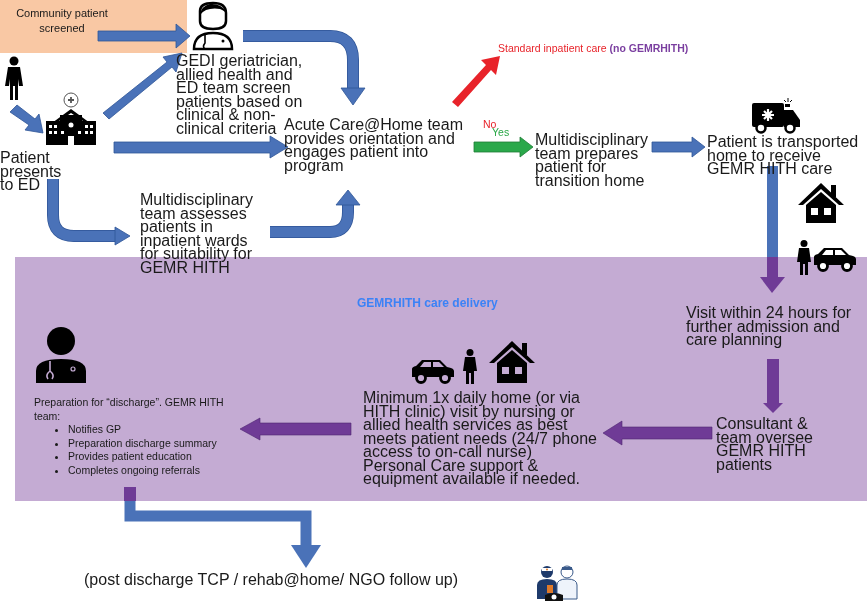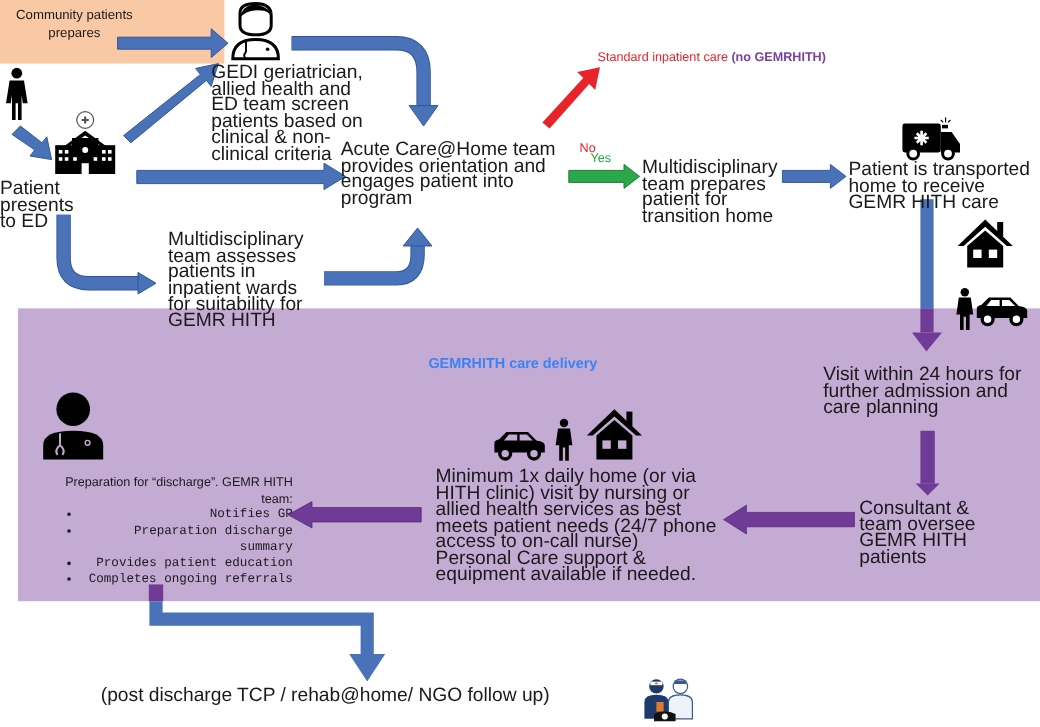--- a/index.html
+++ b/index.html
@@ -7,21 +7,21 @@
          font-family:"Liberation Sans", sans-serif; color:#1a1a1a; }
   .abs { position:absolute; }
   .txt { font-size:16px; line-height:13.5px; text-align:left; }
   .community-box { left:0; top:0; width:187px; height:53px; background:#f9c8a4; }
   .community-label { left:2px; top:6px; width:120px; font-size:11px; line-height:15px; text-align:center; }
   .purple-panel { left:15px; top:257px; width:852px; height:244px; background:#c4abd3; }
   .panel-title { left:357px; top:296px; font-size:12px; font-weight:bold; color:#3b82f6; }
   .red-txt { color:#e8232a; }
   .purple-bold { color:#7b3fa0; font-weight:bold; }
   .green-txt { color:#28a745; font-size:10.5px; }
-  .bullets { margin:0; padding-left:34px;font-family:Liberation Mono, monospace; }
+  .bullets { margin:0; padding-left:34px; }
   .bullets li { font-size:10.5px; line-height:13.5px; }
   svg.overlay { position:absolute; left:0; top:0; }
 </style>
 </head>
 <body>
 
 <div class="abs community-box"></div>
 <div class="abs purple-panel"></div>
 
 <svg class="overlay" width="867" height="606">
@@ -198,21 +198,21 @@
     <path d="M0,34 L0,20 Q0,14 10,14 Q20,14 20,20 L20,34 Z" fill="#1e3a6b"></path>
     <circle cx="30" cy="7" r="6" fill="#fff" stroke="#3a5a8a" stroke-width="1"></circle>
     <rect x="25" y="2" width="10" height="3" fill="#3a5a8a"></rect>
     <path d="M20,34 L20,20 Q20,14 30,14 Q40,14 40,20 L40,34 Z" fill="#eef3fb" stroke="#3a5a8a" stroke-width="1"></path>
     <rect x="10" y="20" width="6" height="8" fill="#e07a2a"></rect>
     <path d="M8,36 L8,30 Q17,26 26,30 L26,36 Z" fill="#111"></path>
     <circle cx="17" cy="32" r="2.5" fill="#fff"></circle>
   </g>
 </svg>
 
-<div class="abs community-label">Community patients prepares</div>
+<div class="abs community-label">Community patient screened</div>
 
 <div class="abs txt" style="left:176px; top:54px; width:132px;">GEDI geriatrician, allied health and ED team screen patients based on clinical &amp; non-clinical criteria</div>
 
 <div class="abs txt" style="left:0px; top:151px; width:76px;">Patient presents to ED</div>
 
 <div class="abs txt" style="left:140px; top:193px; width:118px;">Multidisciplinary team assesses patients in inpatient wards for suitability for GEMR HITH</div>
 
 <div class="abs txt" style="left:284px; top:118px; width:192px;">
   <div>Acute Care@Home team provides orientation and engages patient into program</div>
 </div>
@@ -234,21 +234,21 @@
   <div>Visit within 24 hours for further admission and care planning</div>
 </div>
 
 <div class="abs txt" style="left:716px; top:417px; width:116px;">Consultant &amp; team oversee GEMR HITH patients</div>
 
 <div class="abs txt" style="left:363px; top:391px; width:234px;">
   <div>Minimum 1x daily home (or via HITH clinic) visit by nursing or allied health services as best meets patient needs (24/7 phone access to on-call nurse)</div>
   <div>Personal Care support &amp; equipment available if needed.</div>
 </div>
 
-<div class="abs" style="left:34px; top:396px; width:210px;text-align:right;">
+<div class="abs" style="left:34px; top:396px; width:210px;">
   <div style="font-size:10.5px; line-height:13.5px;">Preparation for “discharge”. GEMR HITH team:</div>
   <ul class="bullets">
     <li>Notifies GP</li>
     <li>Preparation discharge summary</li>
     <li>Provides patient education</li>
     <li>Completes ongoing referrals</li>
   </ul>
 </div>
 
 <div class="abs txt" style="left:84px; top:573px; width:440px;">

